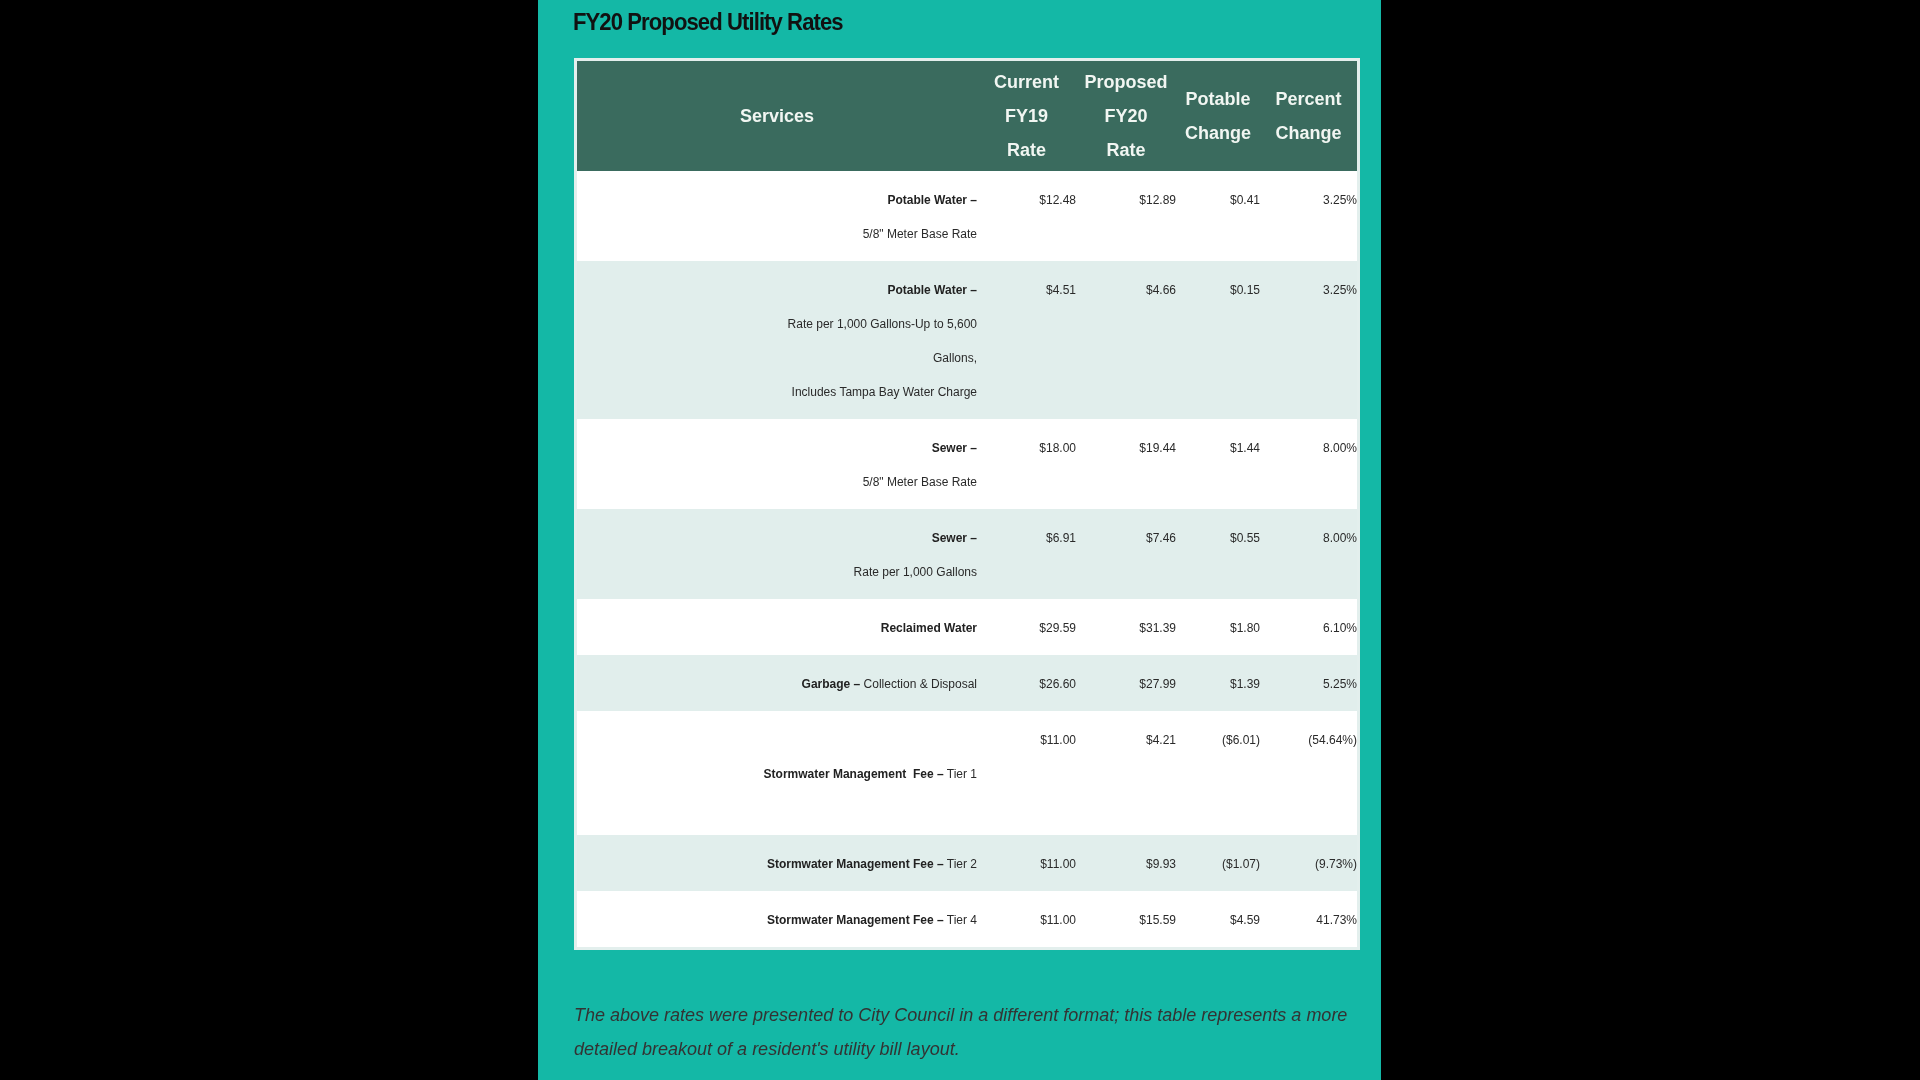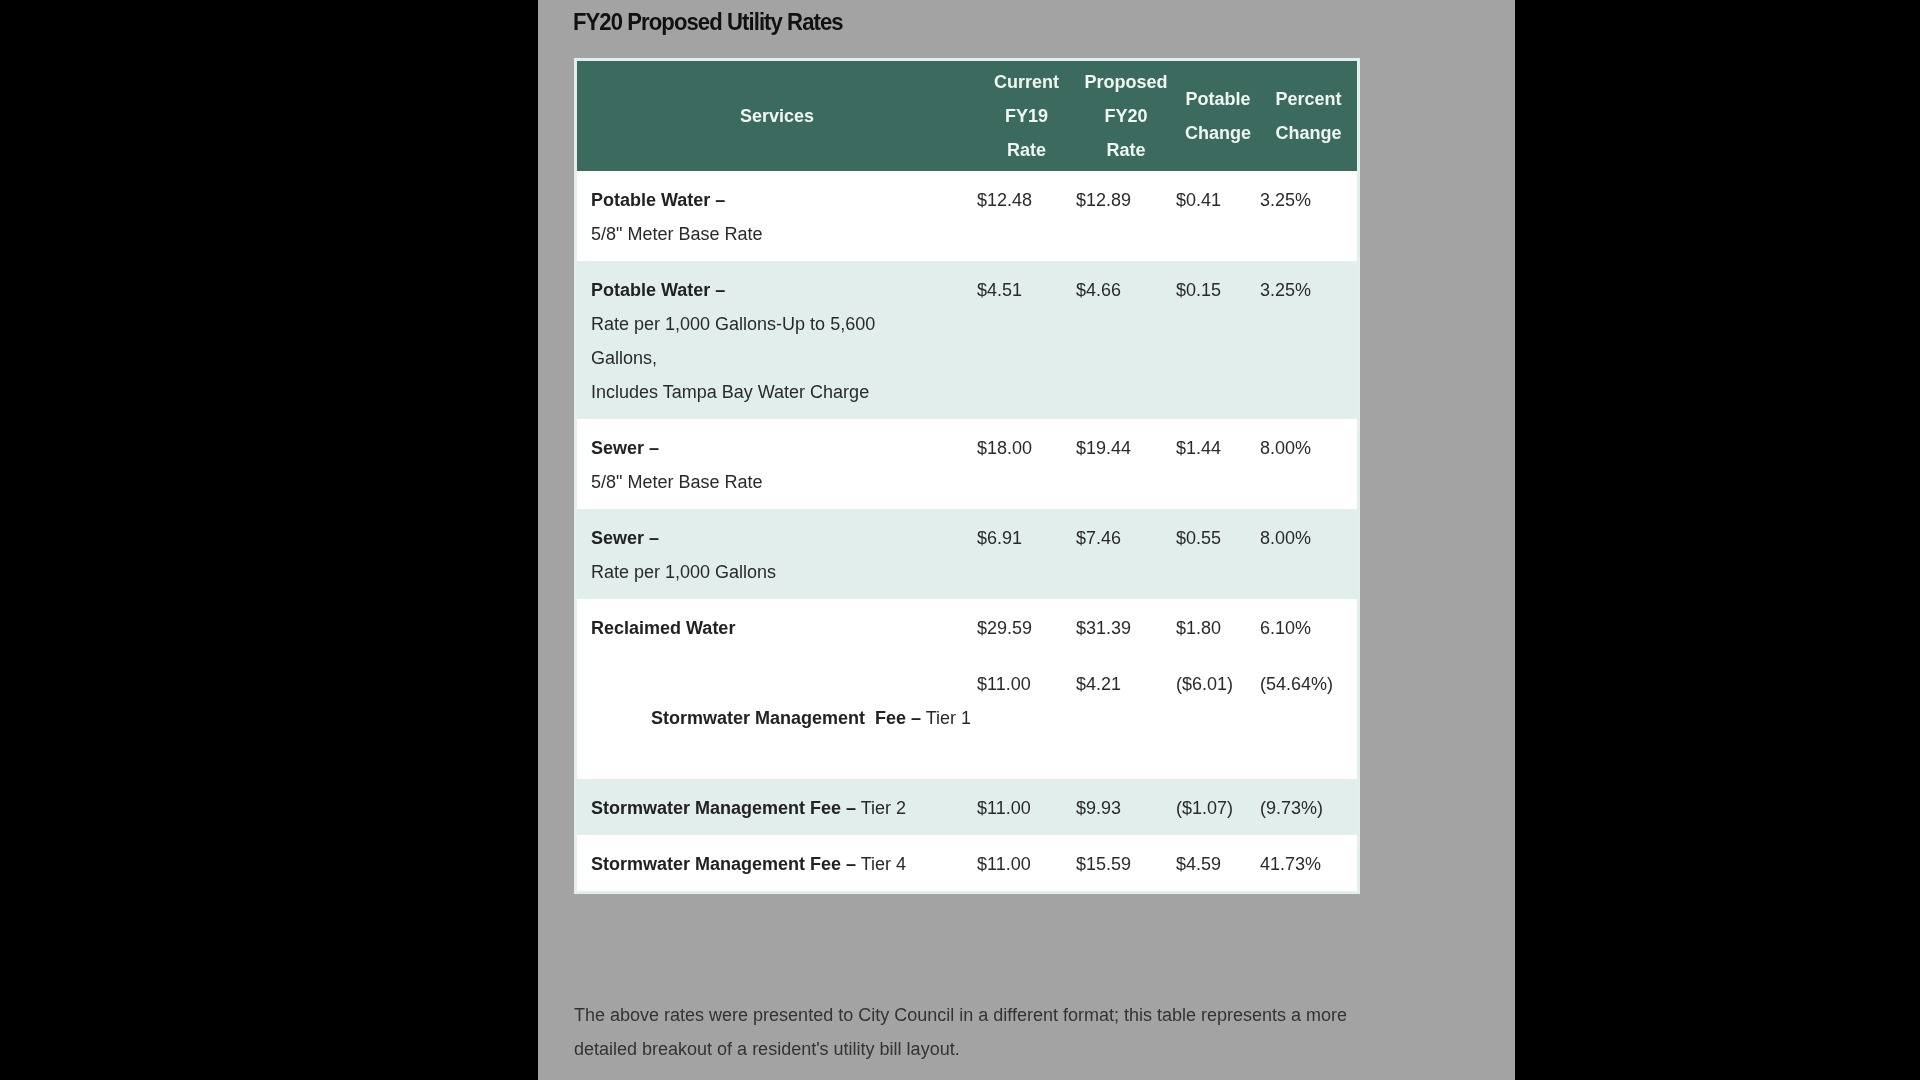--- a/index.html
+++ b/index.html
@@ -3,53 +3,53 @@
 <meta charset="utf-8">
 <style>
   html, body { margin: 0; padding: 0; }
   body {
     width: 1920px; height: 1080px; overflow: hidden;
     background: #000000;
     position: relative;
     font-family: "Liberation Sans", sans-serif;
   }
   .panel {
-    position: absolute; left: 538px; top: 0; width: 977px; height: 1080px;
-    background: #a3a3a3;
+    position: absolute; left: 538px; top: 0; width: 843px; height: 1080px;
+    background: #14b8a6;
   }
   .title {
     position: absolute; left: 35px; top: 8px;
     font-family: "Liberation Sans", sans-serif;
     font-weight: bold; font-size: 24px; color: #111111;
     letter-spacing: -1px; transform: scaleX(0.92); transform-origin: left center;
     white-space: nowrap;
   }
   .table {
     position: absolute; left: 36px; top: 58px; width: 780px;
     border: 3px solid #e3efed;
     border-collapse: collapse;
     font-size: 18px; color: #2a2a2a;
   }
   table { border-collapse: collapse; width: 100%; table-layout: fixed; }
   thead th {
     background: #3a6b5e; color: #f1f6f2; font-weight: bold; font-size: 18px;
     line-height: 34px; height: 110px; padding: 0; text-align: center; vertical-align: middle;
   }
   tbody td {
-    vertical-align: top; padding: 12px 0 10px 0; line-height: 34px; font-size: 18px;
+    vertical-align: top; padding: 12px 0 10px 0; line-height: 34px; font-size: 12px; text-align: right;
   }
   tbody tr.alt td { background: #e1eeec; }
   tbody tr.plain td { background: #ffffff; }
   td.svc { padding-left: 14px; }
   td.num { padding-left: 0; margin-top: 40px; }
   .bold { font-weight: bold; color: #222; }
   .row-total td { padding: 12px 0 12px 14px; background: #ffffff; }
   .note {
     position: absolute; left: 36px; top: 998px; width: 790px;
-    font-size: 18px; line-height: 34px; color: #333333;
+    font-style: italic; font-size: 18px; line-height: 34px; color: #333333;
   }
 </style>
 </head>
 <body>
 
 <div class="panel">
   <div class="title">FY20 Proposed Utility Rates</div>
 
   <div class="table">
     <table>
@@ -134,20 +134,29 @@
         <tr class="plain">
           <td class="svc">
             <span class="bold">Reclaimed Water</span><span></span>
           </td>
           <td class="num">$29.59</td>
           <td class="num">$31.39</td>
           <td class="num">$1.80</td>
           <td class="num">6.10%</td>
         </tr>
 
+        <tr class="alt">
+          <td class="svc">
+            <span class="bold">Garbage –</span><span> Collection &amp; Disposal</span>
+          </td>
+          <td class="num">$26.60</td>
+          <td class="num">$27.99</td>
+          <td class="num">$1.39</td>
+          <td class="num">5.25%</td>
+        </tr>
 
         <tr class="plain">
           <td class="svc" style="white-space:pre;">
             <span class="bold">Stormwater Management  Fee –</span><span> Tier 1</span>
           </td>
           <td class="num">$11.00</td>
           <td class="num">$4.21</td>
           <td class="num">($6.01)</td>
           <td class="num">(54.64%)</td>
         </tr>

